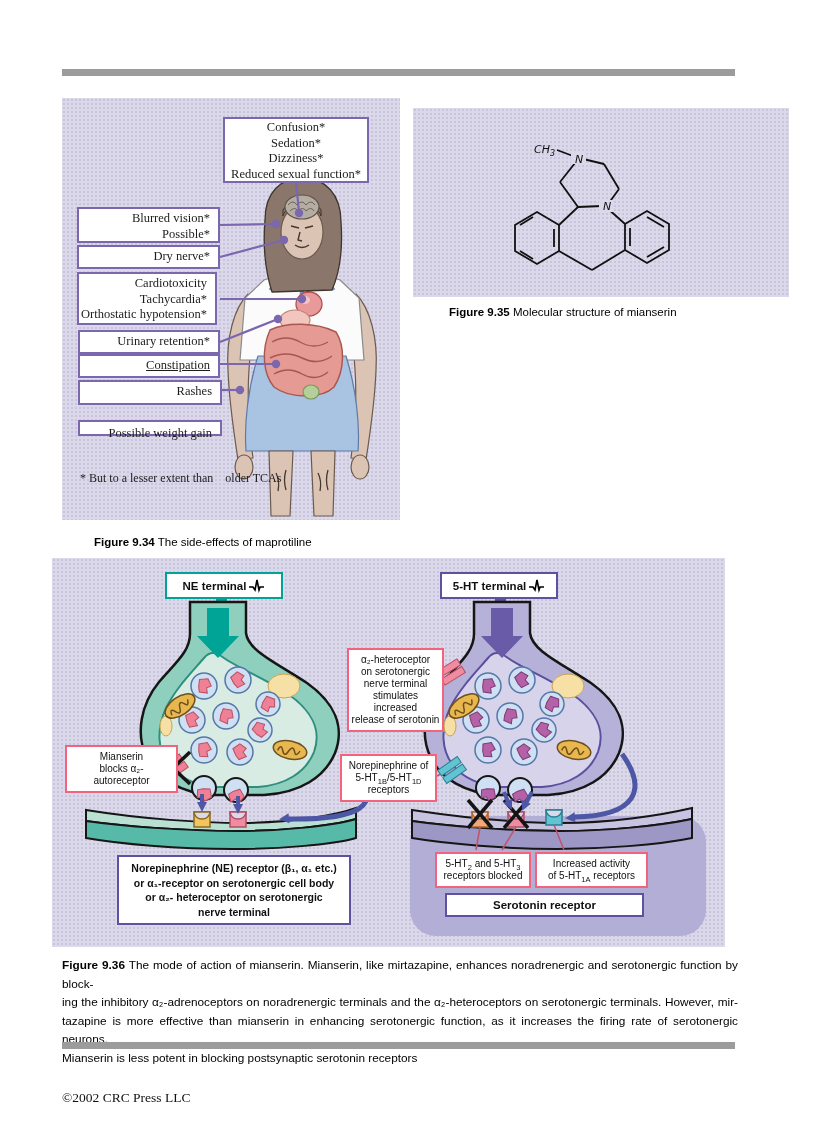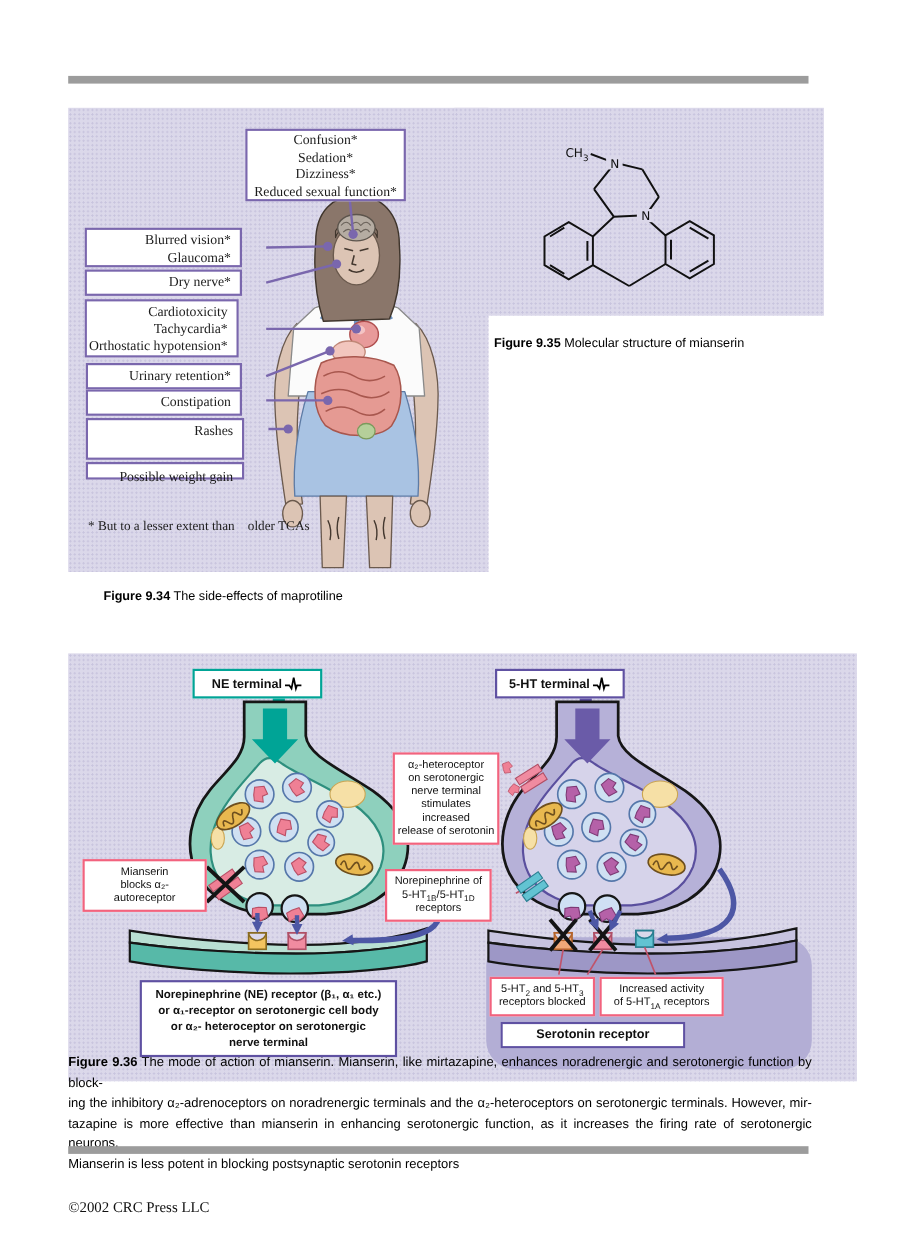--- a/index.html
+++ b/index.html
@@ -5,39 +5,39 @@
   html,body { margin:0; padding:0; background:#ffffff; }
   .page { position:relative; width:816px; height:1123px; background:#ffffff;
           font-family:"Liberation Sans", sans-serif; overflow:hidden; }
 
   .bar { position:absolute; left:62px; width:673px; height:7px; background:#9c9c9c; }
   .bar-top { top:69px; }
   .bar-bottom { top:1042px; }
 
   .panel { position:absolute; background-color:#dbd8ea;
            background-image: radial-gradient(#c8c4de 0.9px, rgba(0,0,0,0) 0.9px);
-           background-size:4px 4px;padding-left:44px; }
+           background-size:4px 4px; }
   .panel-934 { left:62px; top:98px;  width:338px; height:422px; }
-  .panel-935 { left:413px; top:98px; width:292px; height:189px; }
-  .panel-936 { left:62px; top:558px; width:673px; height:389px;margin-top:36px; }
+  .panel-935 { left:413px; top:108px; width:376px; height:189px;font-style:italic; }
+  .panel-936 { left:52px; top:558px; width:673px; height:389px; }
   .art { position:absolute; left:0; top:0; width:100%; height:100%; }
 
   
   .pbox { position:absolute; background:#ffffff; border:2.5px solid #7a67ad;
           font-family:"Liberation Serif", serif; font-size:12.5px; line-height:15.5px;
           color:#1c1c1c; box-sizing:border-box; z-index:2; }
   .pbox .ln { display:block; }
   .head-box { left:161px; top:19px; width:146px; height:66px; text-align:center; padding-top:1px; }
   .sbox { text-align:right; padding-right:8px; padding-top:2px; }
   .sb0 { left:15px; top:109px; width:143px; height:36px; }
   .sb1 { left:15px; top:147px; width:143px; height:24px; }
   .sb2 { left:15px; top:174px; width:140px; height:53px; }
   .sb3 { left:16px; top:232px; width:142px; height:24px; }
-  .sb4 { left:16px; top:256px; width:142px; height:24px; }
-  .sb5 { left:16px; top:282px; width:144px; height:38px; }
+  .sb4 { left:16px; top:256px; width:142px; height:24px;text-decoration:underline; }
+  .sb5 { left:16px; top:282px; width:144px; height:25px; }
   .sb6 { left:16px; top:322px; width:144px; height:16px; padding-top:4px; }
   .footnote { position:absolute; left:18px; top:372px; font-family:"Liberation Serif", serif;
               font-size:12px; line-height:16px; color:#1c1c1c; z-index:2; }
   .footnote .fn2 { padding-left:9px; }
 
   
   .caption { position:absolute; color:#000; font-size:11.5px; font-family:"Liberation Sans", sans-serif; }
   .caption b { font-weight:bold; }
   .cap934 { left:62px; top:524px; width:345px;padding-left:32px; }
   .cap935 { left:413px; top:294px; width:330px;margin-left:36px; }
@@ -53,21 +53,21 @@
   .ne-box { left:113px; top:14px; width:118px; height:27px; border-color:#00a496; }
   .ht-box { left:388px; top:14px; width:118px; height:27px; border-color:#5f51a2; }
   .pink-box { border:2px solid #f2637e; font-size:10px; line-height:12px; padding:4px 2px; }
   .mianserin-box  { left:13px;  top:187px; width:113px; }
   .hetero-box     { left:295px; top:90px;  width:97px; }
   .desens-box     { left:288px; top:196px; width:97px; }
   .blocked-box    { left:383px; top:294px; width:96px; }
   .increased-box  { left:483px; top:294px; width:113px; }
   .purple-box { border:2.5px solid #5f51a2; font-weight:bold; }
   .nerec-box { left:65px; top:297px; width:234px; font-size:10.5px; line-height:14.5px; padding:4px 1px; }
-  .sero-box  { left:393px; top:335px; width:168px; font-size:11.5px; padding:4px 0; }
+  .sero-box  { left:393px; top:335px; width:199px; font-size:11.5px; padding:4px 0; }
   sub.sb { font-size:7.5px; line-height:0; }
 
   .copyright { position:absolute; left:62px; top:1076px; font-family:"Liberation Serif", serif;
                font-size:13.5px; color:#111; }
   .ecg { flex:0 0 auto; }
 </style>
 </head>
 <body>
 
 <div class="page">
@@ -133,21 +133,21 @@
     </svg>
 
     <div class="pbox head-box">
       <span class="ln">Confusion*</span>
       <span class="ln">Sedation*</span>
       <span class="ln">Dizziness*</span>
       <span class="ln">Reduced sexual function*</span>
     </div>
     <div class="pbox sbox sb0">
       <span class="ln">Blurred vision*</span>
-      <span class="ln">Glaucoma*</span>
+      <span class="ln">Possible*</span>
     </div>
     <div class="pbox sbox sb1">
       <span class="ln">Dry nerve*</span>
     </div>
     <div class="pbox sbox sb2">
       <span class="ln">Cardiotoxicity</span>
       <span class="ln">Tachycardia*</span>
       <span class="ln">Orthostatic hypotension*</span>
     </div>
     <div class="pbox sbox sb3">

